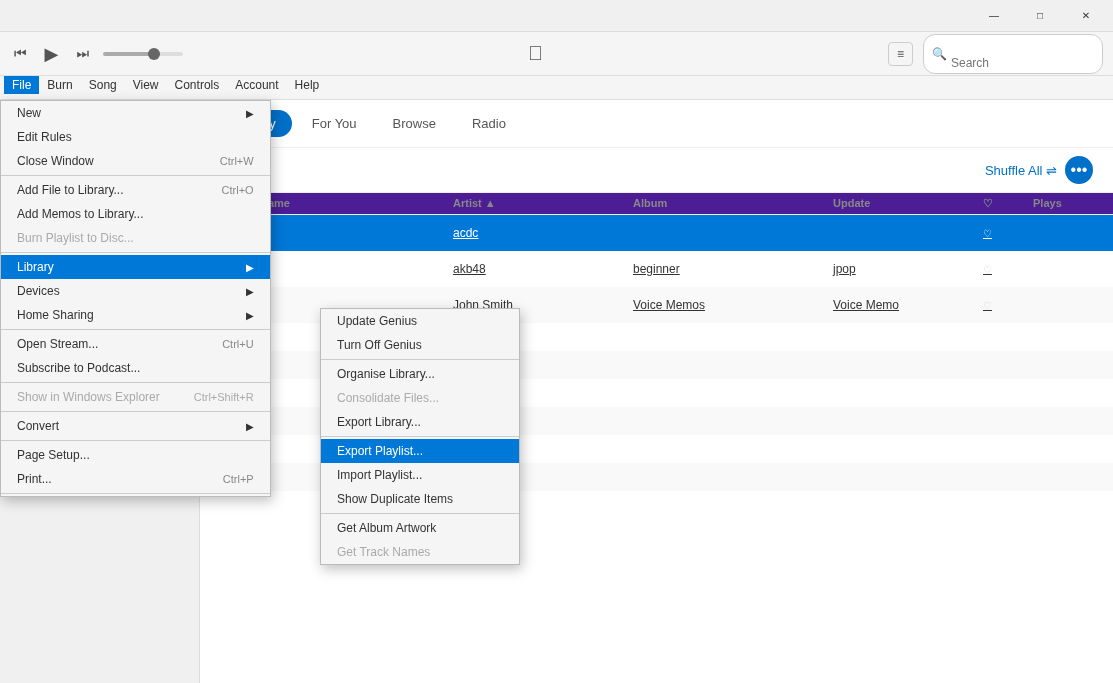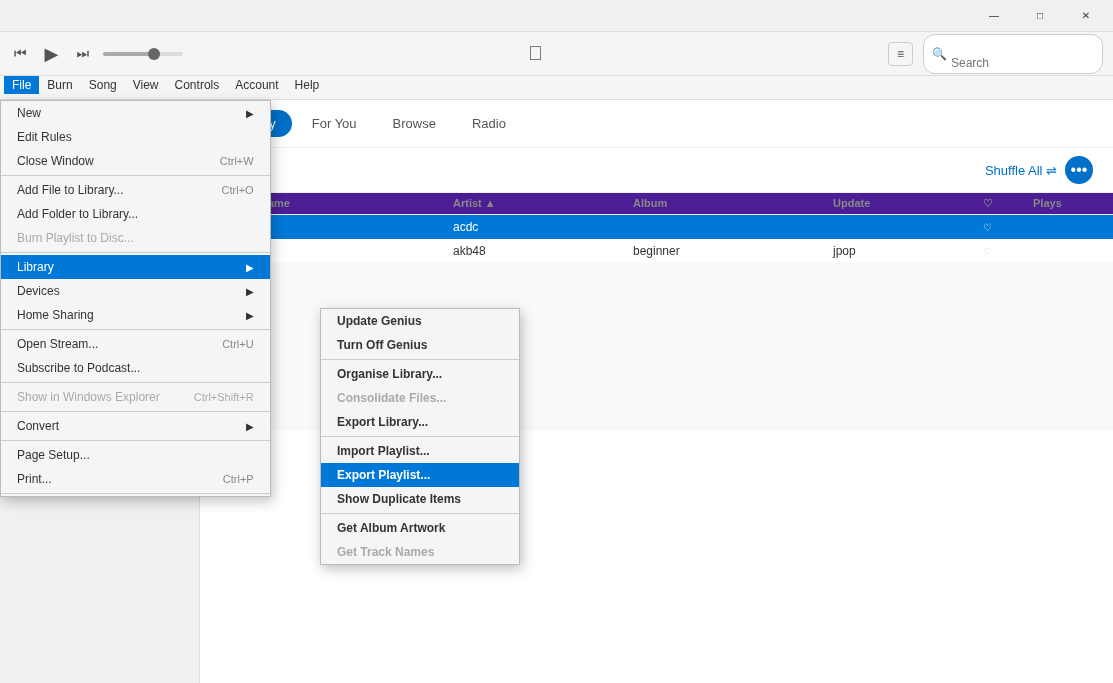--- a/index.html
+++ b/index.html
@@ -145,22 +145,22 @@
       grid-template-columns: 40px 1fr 180px 200px 150px 50px 60px;
       padding: 4px 20px;
       background: #4c1d95;
       border-bottom: 1px solid #eee;
       font-size: 11px; color: #888; font-weight: 600;
       position: sticky; top: 0;
     }
     .table-row {
       display: grid;
       grid-template-columns: 40px 1fr 180px 200px 150px 50px 60px;
-      padding: 5px 20px;
-      font-size: 12px; color: #333; align-items: center;
+      padding: 11px 20px;
+      font-size: 12px; color: #333; align-items: center; text-decoration: underline;
     }
     .table-row:nth-child(even) { background: #f9f9f9; }
     .table-row.selected { background: #0078d7; color: white; }
     .col-heart { font-size: 10px; color: #ccc; cursor: pointer; }
     .table-row.selected .col-heart { color: white; }
     .dropdown {
       position: absolute; background: #f5f5f5;
       border: 1px solid #bbb; box-shadow: 2px 4px 12px rgba(0,0,0,0.25);
       z-index: 200; min-width: 180px;
     }
@@ -172,21 +172,21 @@
     .dropdown-item.disabled { color: #aaa; cursor: default; }
     .dropdown-separator { height: 1px; background: #ccc; margin: 2px 0; }
     .dropdown-shortcut { color: #888; font-size: 11px; }
     .dropdown-arrow { font-size: 10px; }
 
     
     .submenu {
       position: absolute; left: 100%; top: 0;
       background: #f5f5f5;
       border: 1px solid #bbb; box-shadow: 2px 4px 12px rgba(0,0,0,0.25);
-      z-index: 300; min-width: 200px; font-weight: bold;
+      z-index: 300; min-width: 200px;
     }
 
     
     #file-menu { left: 0; top: 24px; }
     #library-submenu { left: 320px; top: calc(24px + 5*28px + 5px); }
   </style>
 </head>
 <body>
 
 <div id="title-bar">
@@ -227,21 +227,21 @@
     <div class="dropdown-item">Edit Rules</div>
     <div class="dropdown-item">
       <span>Close Window</span>
         <span class="dropdown-shortcut">Ctrl+W</span>
     </div>
     <div class="dropdown-separator"></div>
     <div class="dropdown-item">
       <span>Add File to Library...</span>
         <span class="dropdown-shortcut">Ctrl+O</span>
     </div>
-    <div class="dropdown-item">Add Folder to Library...</div>
+    <div class="dropdown-item">Add Memos to Library...</div>
     <div class="dropdown-item disabled">Burn Playlist to Disc...</div>
     <div class="dropdown-separator"></div>
     <div class="dropdown-item active" style="position:relative;">
       <span>Library</span>
         <span class="dropdown-arrow">▶</span>
     </div>
     <div class="dropdown-item">
       <span>Devices</span>
         <span class="dropdown-arrow">▶</span>
     </div>
@@ -275,22 +275,22 @@
   </div>
 
   <div class="dropdown submenu" id="library-submenu" style="left:320px; top:calc(24px + 208px);">
     <div class="dropdown-item">Update Genius</div>
     <div class="dropdown-item">Turn Off Genius</div>
     <div class="dropdown-separator"></div>
     <div class="dropdown-item">Organise Library...</div>
     <div class="dropdown-item disabled">Consolidate Files...</div>
     <div class="dropdown-item">Export Library...</div>
     <div class="dropdown-separator"></div>
+    <div class="dropdown-item active">Export Playlist...</div>
     <div class="dropdown-item">Import Playlist...</div>
-    <div class="dropdown-item active">Export Playlist...</div>
     <div class="dropdown-item">Show Duplicate Items</div>
     <div class="dropdown-separator"></div>
     <div class="dropdown-item">Get Album Artwork</div>
     <div class="dropdown-item disabled">Get Track Names</div>
   </div>
 </div>
 
 <div id="main">
 
   <div id="sidebar">
@@ -352,20 +352,29 @@
       <div class="table-row">
         <span>00</span>
         <span></span>
         <span>akb48</span>
         <span>beginner</span>
         <span>jpop</span>
         <span class="col-heart">♡</span>
         <span></span>
       </div>
 
+      <div class="table-row">
+        <span>02</span>
+        <span></span>
+        <span>John Smith</span>
+        <span>Voice Memos</span>
+        <span>Voice Memo</span>
+        <span class="col-heart">♡</span>
+        <span></span>
+      </div>
 
       <div class="table-row" style="height:28px;"></div>
       <div class="table-row" style="height:28px;background:#f9f9f9;"></div>
       <div class="table-row" style="height:28px;"></div>
       <div class="table-row" style="height:28px;background:#f9f9f9;"></div>
       <div class="table-row" style="height:28px;"></div>
       <div class="table-row" style="height:28px;background:#f9f9f9;"></div>
     </div>
   </div>
 </div>

